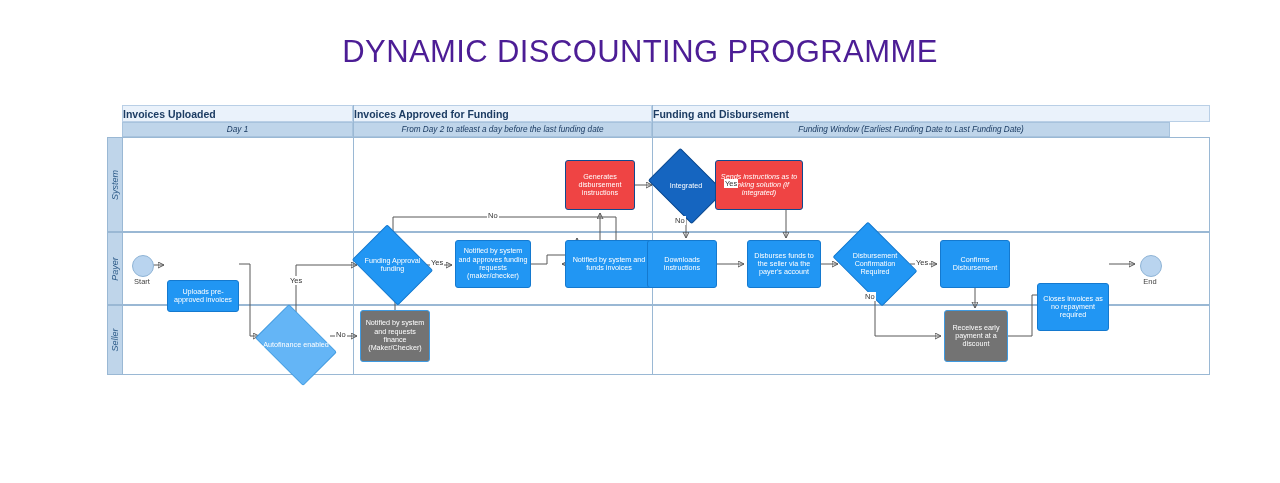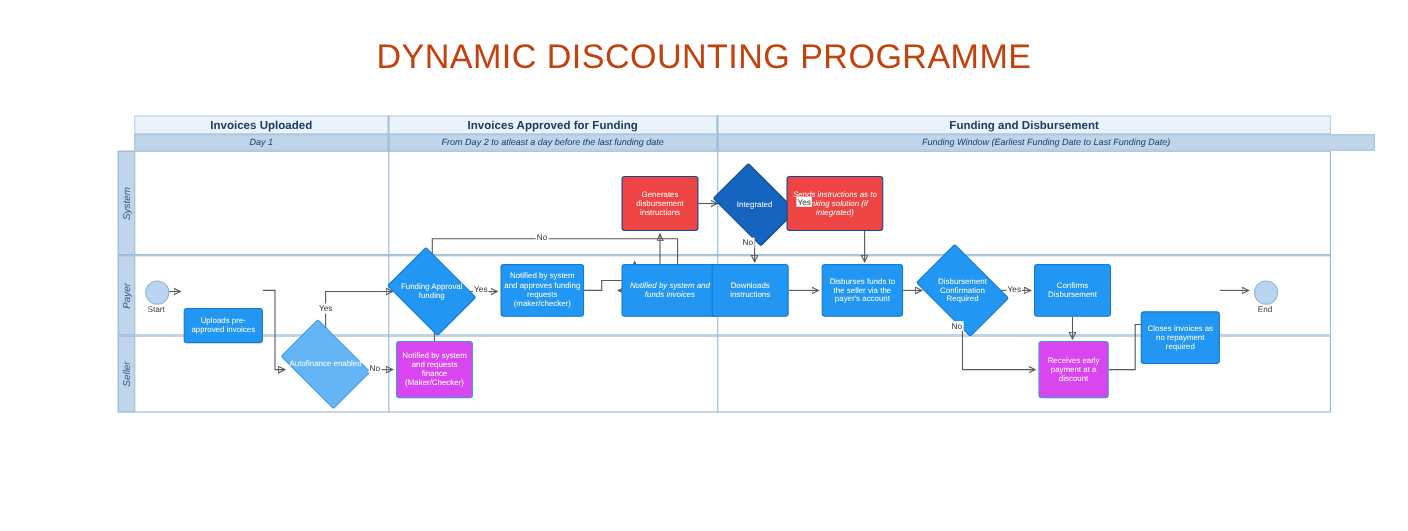--- a/index.html
+++ b/index.html
@@ -1,29 +1,29 @@
 <!DOCTYPE html>
 <html><head>
 <meta charset="utf-8">
 <style>
   html,body{margin:0;padding:0;background:#ffffff;}
   body{width:1280px;height:483px;overflow:hidden;font-family:"Liberation Sans",sans-serif;color:#1f2d3d;}
 
   #page-title{
     position:absolute;left:0;top:34px;width:1280px;text-align:center;
-    font-size:31px;font-weight:400;letter-spacing:.4px;color:#c2410c;
+    font-size:31px;font-weight:400;letter-spacing:.4px;color:#4c1d95;
     font-family:"Liberation Sans",sans-serif;white-space:nowrap;
   }
 
   #board{position:absolute;left:107px;top:105px;width:1103px;height:270px;}
 
   
   .phase-head{
     position:absolute;top:0;height:17px;background:#eaf2fb;border:1px solid #b9cfe6;
-    box-sizing:border-box;display:flex;align-items:center;justify-content:center;
+    box-sizing:border-box;display:flex;align-items:center;
     font-size:10.5px;font-weight:700;color:#1c3c63;
   }
   .phase-sub{
     position:absolute;top:17px;height:15px;background:#bfd5ea;border:1px solid #a8c3dd;
     box-sizing:border-box;display:flex;align-items:center;justify-content:center;
     font-size:8.2px;font-style:italic;color:#1c3c63;text-align:center;
   }
 
   
   .lane-body{position:absolute;left:15px;box-sizing:border-box;border:1px solid #9ab8d4;background:#fff;}
@@ -41,21 +41,21 @@
   .divider{position:absolute;width:1px;background:#9ab8d4;}
 
   
   .node{
     position:absolute;box-sizing:border-box;display:flex;align-items:center;
     justify-content:center;text-align:center;color:#ffffff;line-height:1.15;
     font-size:7.2px;padding:2px;border-radius:3px;
   }
   .node.system{background:#ef4444;border:1px solid #0d4a90;}
   .node.payer{background:#2196f3;border:1px solid #1479cf;}
-  .node.seller{background:#d946ef;border:1px solid #3f9ae0;}
+  .node.seller{background:#737373;border:1px solid #3f9ae0;}
 
   .diamond{
     position:absolute;box-sizing:border-box;display:flex;align-items:center;
     justify-content:center;text-align:center;color:#fff;font-size:7.2px;line-height:1.15;
   }
   .diamond .dshape{position:absolute;inset:0;transform:rotate(45deg);border-radius:2px;}
   .diamond.system .dshape{background:#1565c0;border:1px solid #0d4a90;}
   .diamond.payer  .dshape{background:#2196f3;border:1px solid #1479cf;}
   .diamond.seller .dshape{background:#64b5f6;border:1px solid #3f9ae0;}
   .diamond .dtxt{position:relative;z-index:2;width:118%;}
@@ -92,21 +92,21 @@
   <div class="phase-head" style="left:246px;width:299px;">
     <span>Invoices Approved for Funding</span>
   </div>
   <div class="phase-sub" style="left:246px;width:299px;">
     <span>From Day 2 to atleast a day before the last funding date</span>
   </div>
 
   <div class="phase-head" style="left:545px;width:558px;">
     <span>Funding and Disbursement</span>
   </div>
-  <div class="phase-sub" style="left:545px;width:598px;">
+  <div class="phase-sub" style="left:545px;width:518px;">
     <span>Funding Window (Earliest Funding Date to Last Funding Date)</span>
   </div>
 
   <div class="lane-tab" style="top:32px;height:95px;">
     <span>System</span>
   </div>
   <div class="lane-body" style="top:32px;height:95px;width:1088px;"></div>
 
   <div class="lane-tab" style="top:127px;height:73px;">
     <span>Payer</span>
@@ -194,21 +194,21 @@
 
   <div class="diamond payer" style="left:253px;top:135px;width:65px;height:50px;">
     <span class="dshape"></span>
     <span class="dtxt">Funding Approval funding</span>
   </div>
 
   <div class="node payer" style="left:348px;top:135px;width:76px;height:48px;">
     <span>Notified by system and approves funding requests (maker/checker)</span>
   </div>
 
-  <div class="node payer" style="left:458px;top:135px;width:88px;height:48px;font-style:italic;">
+  <div class="node payer" style="left:458px;top:135px;width:88px;height:48px;">
     <span>Notified by system and funds invoices</span>
   </div>
 
   <div class="node payer" style="left:540px;top:135px;width:70px;height:48px;">
     <span>Downloads instructions</span>
   </div>
 
   <div class="node payer" style="left:640px;top:135px;width:74px;height:48px;">
     <span>Disburses funds to the seller via the payer's account</span>
   </div>
@@ -219,21 +219,21 @@
   </div>
 
   <div class="node payer" style="left:833px;top:135px;width:70px;height:48px;">
     <span>Confirms Disbursement</span>
   </div>
 
   <div class="node payer" style="left:930px;top:135px;width:72px;height:48px;margin-top:43px;">
     <span>Closes invoices as no repayment required</span>
   </div>
 
-  <div class="diamond seller" style="left:155px;top:202px;width:68px;height:48px;">
+  <div class="diamond seller" style="left:155px;top:216px;width:68px;height:48px;">
     <span class="dshape"></span>
     <span class="dtxt">Autofinance enabled</span>
   </div>
 
   <div class="node seller" style="left:253px;top:205px;width:70px;height:52px;">
     <span>Notified by system and requests finance (Maker/Checker)</span>
   </div>
 
   <div class="node seller" style="left:837px;top:205px;width:64px;height:52px;">
     <span>Receives early payment at a discount</span>

